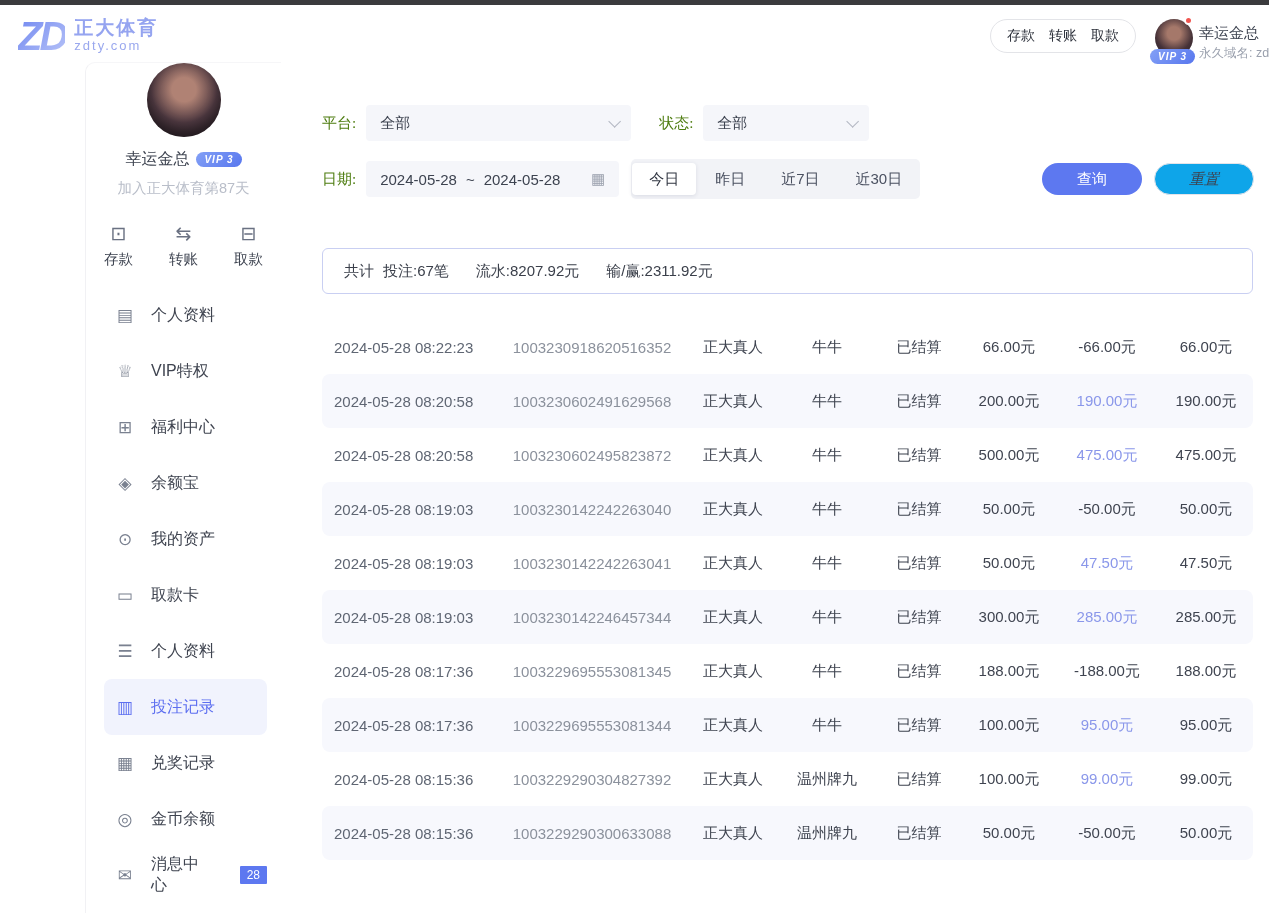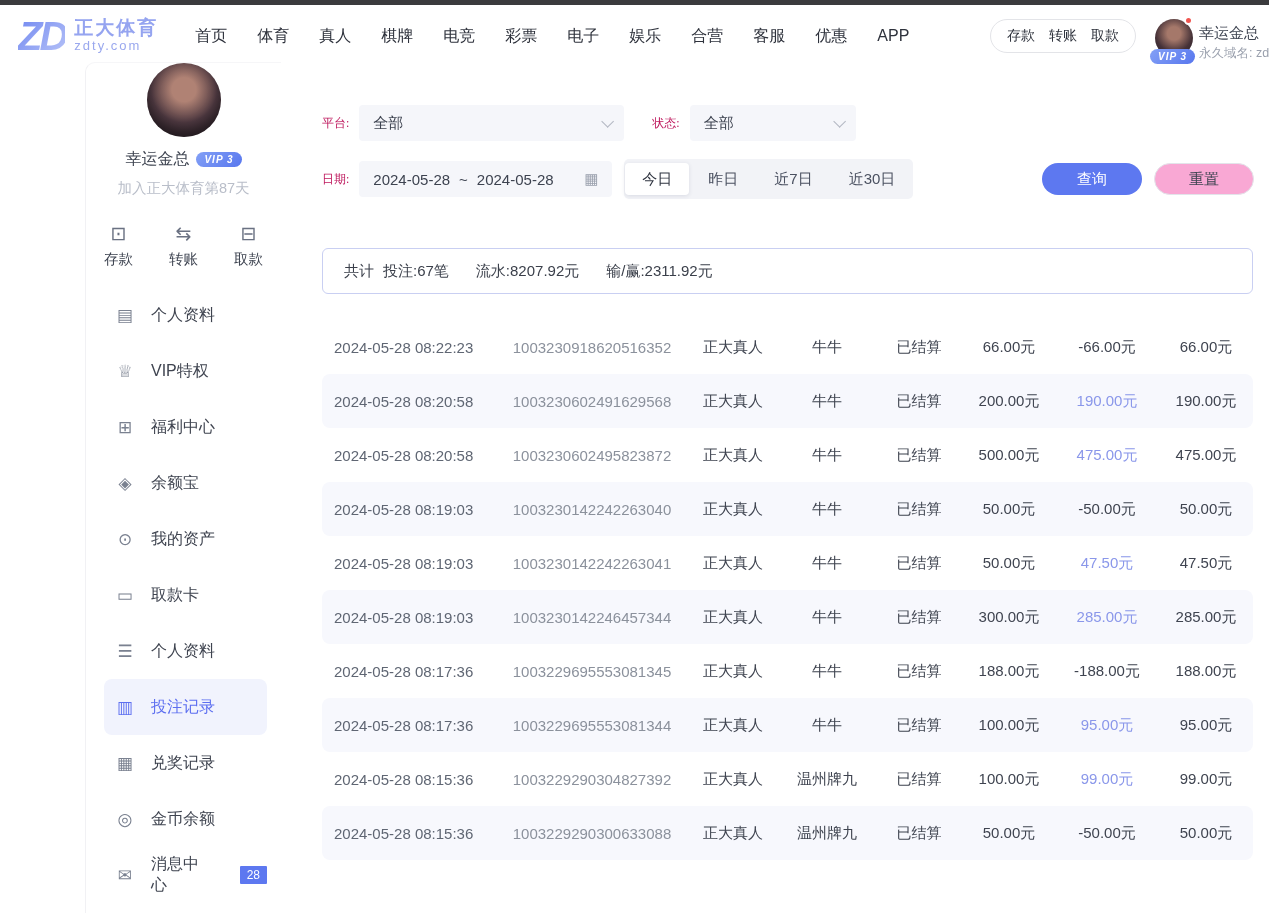--- a/index.html
+++ b/index.html
@@ -63,40 +63,40 @@
   .mi-label { font-size:16px; color:#3f4450; }
   .menu-item.active { background:#f1f3fd; }
   .menu-item.active .mi-label, .menu-item.active .mi-icon { color:#5d6ff0; }
   .mi-badge { background:#5d78f0; color:#fff; font-size:12px; border-radius:1px; padding:2px 7px; margin-left:10px; }
   .mi-badge:empty { display:none; }
   
   .main { position:absolute; left:305px; top:75px; width:964px; height:838px; }
   .frow { position:absolute; left:17px; display:flex; align-items:center; }
   .frow1 { top:30px; height:36px; }
   .frow2 { top:84px; height:40px; }
-  .flabel { font-size:12px; color:#be185d;font-family:Liberation Serif, serif; }
+  .flabel { font-size:15px; color:#4d7c0f;font-family:Liberation Serif, serif; }
   .field {
     background:#f5f6fa; border-radius:4px; height:36px; display:flex; align-items:center;
     padding:0 14px; cursor:pointer;
   }
   .field-value { font-size:15px; color:#3d4350; }
   .platform-field { width:265px; margin-left:10px; justify-content:space-between; }
   .status-label { margin-left:28px; }
   .status-field { width:166px; margin-left:10px; justify-content:space-between; }
   .chevron { width:9px; height:9px; border-right:1.5px solid #b3b7c2; border-bottom:1.5px solid #b3b7c2; transform:rotate(45deg) translateY(-3px); }
   .date-field { width:253px; margin-left:10px; justify-content:space-between; }
   .date-text { font-size:15px; color:#3d4350; display:flex; gap:9px; }
   .cal-icon { font-size:15px; color:#9aa0ad; }
   .segmented { margin-left:12px; background:#f2f3f7; border-radius:5px; height:40px; display:flex; align-items:center; padding:0 0; }
   .seg { padding:0 17px; height:32px; line-height:32px; font-size:15px; color:#4a5060; border-radius:4px; margin:0 1px; cursor:pointer; }
   .seg.active { background:#fff; box-shadow:0 1px 4px rgba(40,50,90,.12); color:#2f3440; }
   .btn { position:absolute; top:88px; width:100px; height:32px; border-radius:16px; font-size:15px; border:none;
     display:flex; align-items:center; justify-content:center; cursor:pointer; font-family:inherit; }
   .btn-search { left:737px; background:#5d78f0; color:#fff; }
-  .btn-reset { left:849px; background:#f9a8d4; color:#3d4350; border:1px solid #e3e4ea; }
+  .btn-reset { left:849px; background:#0ea5e9; color:#3d4350; border:1px solid #e3e4ea;font-style:italic; }
   .summary {
     position:absolute; top:173px; left:17px; width:931px; height:46px;
     border:1px solid #c9cff2; border-radius:6px; display:flex; align-items:center; padding-left:21px;
     font-size:15px; color:#3a3f4a; background:#fff;
   }
   .summary .s1 { margin-right:9px; } .summary .s2 { margin-right:27px; } .summary .s3 { margin-right:27px; }
   
   .table { position:absolute; top:245px; left:17px; width:931px; }
   .t-head { display:flex; align-items:center; height:46px; font-size:15px; color:#2f3440; }
   .t-row { display:flex; align-items:center; height:54px; font-size:15px; }
@@ -121,35 +121,20 @@
   <div class="topstrip"></div>
 
   <div class="header">
     <div class="logo">
       <span class="logo-mark">ZD</span>
       <span class="logo-text">
         <span class="logo-title">正大体育</span>
         <span class="logo-domain">zdty.com</span>
       </span>
     </div>
-    <div class="nav">
-
-    <span class="nav-item">首页</span>
-        <span class="nav-item">体育</span>
-        <span class="nav-item">真人</span>
-        <span class="nav-item">棋牌</span>
-        <span class="nav-item">电竞</span>
-        <span class="nav-item">彩票</span>
-        <span class="nav-item">电子</span>
-        <span class="nav-item">娱乐</span>
-        <span class="nav-item">合营</span>
-        <span class="nav-item">客服</span>
-        <span class="nav-item">优惠</span>
-        <span class="nav-item">APP</span>
-      </div>
     <div class="wallet-pill">
 
     <span>存款</span>
         <span>转账</span>
         <span>取款</span>
       </div>
     <div class="user-mini">
       <span class="um-avatar"></span>
       <span class="um-reddot"></span>
       <span class="um-vip vip-badge">VIP 3</span>

